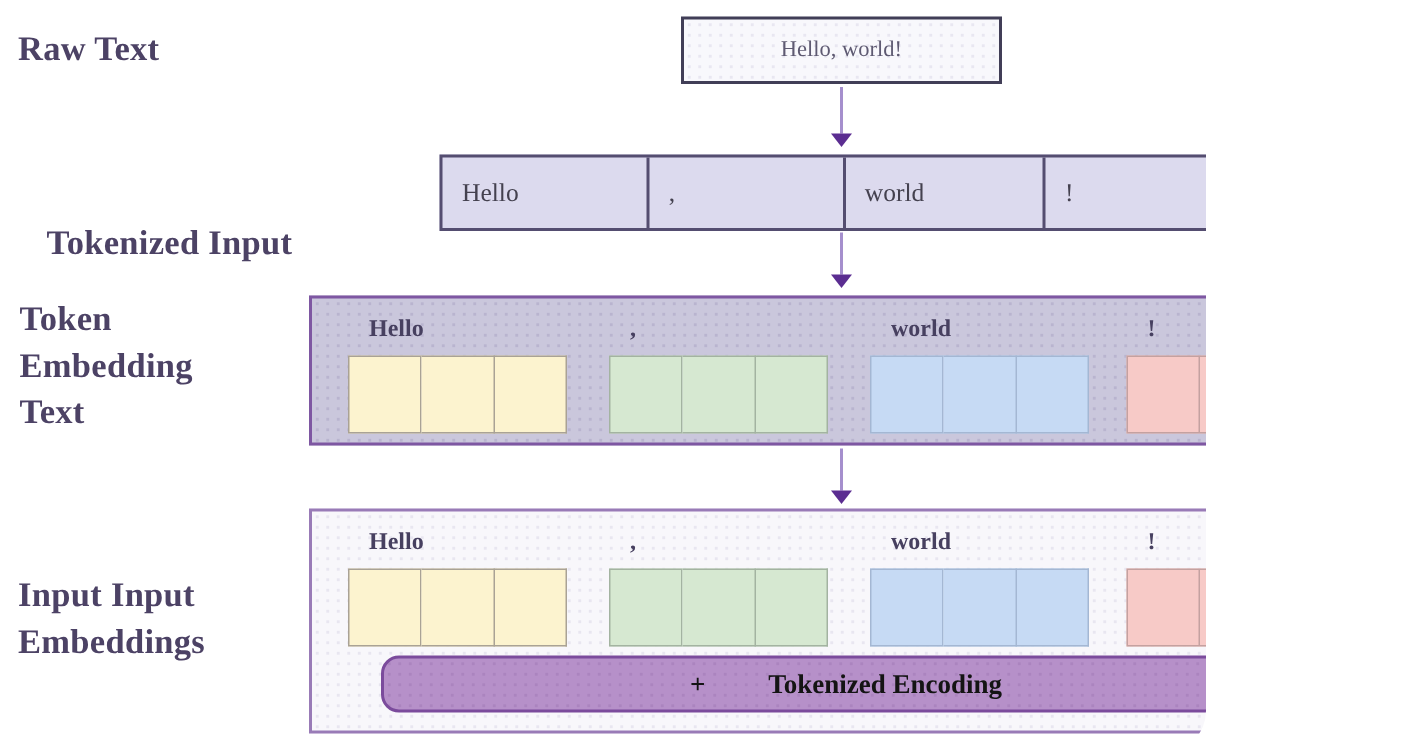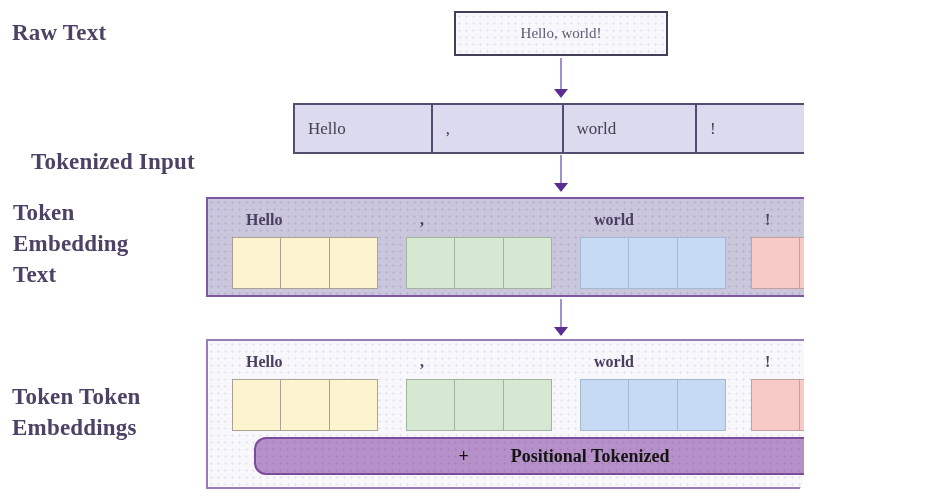--- a/index.html
+++ b/index.html
@@ -159,27 +159,27 @@
         <div class="vector dots-light">
           <div class="vector-cell" style="background-color: rgb(247, 202, 199); border-color: rgb(196, 161, 160);"></div>
           <div class="vector-cell" style="background-color: rgb(247, 202, 199); border-color: rgb(196, 161, 160);"></div>
           <div class="vector-cell" style="background-color: rgb(247, 202, 199); border-color: rgb(196, 161, 160);"></div>
         </div>
       </div>
     </div>
 
   <div class="arrow a3"></div>
 
-  <div class="heading h-inp">Token Token
+  <div class="heading h-inp">Input Input
 Embeddings</div>
 
   <div class="inp-container dots-light">
     <div class="positional-bar" style="background-color: rgb(182, 144, 201); border-color: rgb(123, 75, 156);">
       <span>+</span>
-      <span>Positional Tokenized</span>
+      <span>Tokenized Encoding</span>
     </div>
   <div class="token-group g0">
         <div class="group-label">Hello</div>
         <div class="vector dots-light">
           <div class="vector-cell" style="background-color: rgb(252, 243, 207); border-color: rgb(169, 162, 149);"></div>
           <div class="vector-cell" style="background-color: rgb(252, 243, 207); border-color: rgb(169, 162, 149);"></div>
           <div class="vector-cell" style="background-color: rgb(252, 243, 207); border-color: rgb(169, 162, 149);"></div>
         </div>
       </div>
       <div class="token-group g1">

